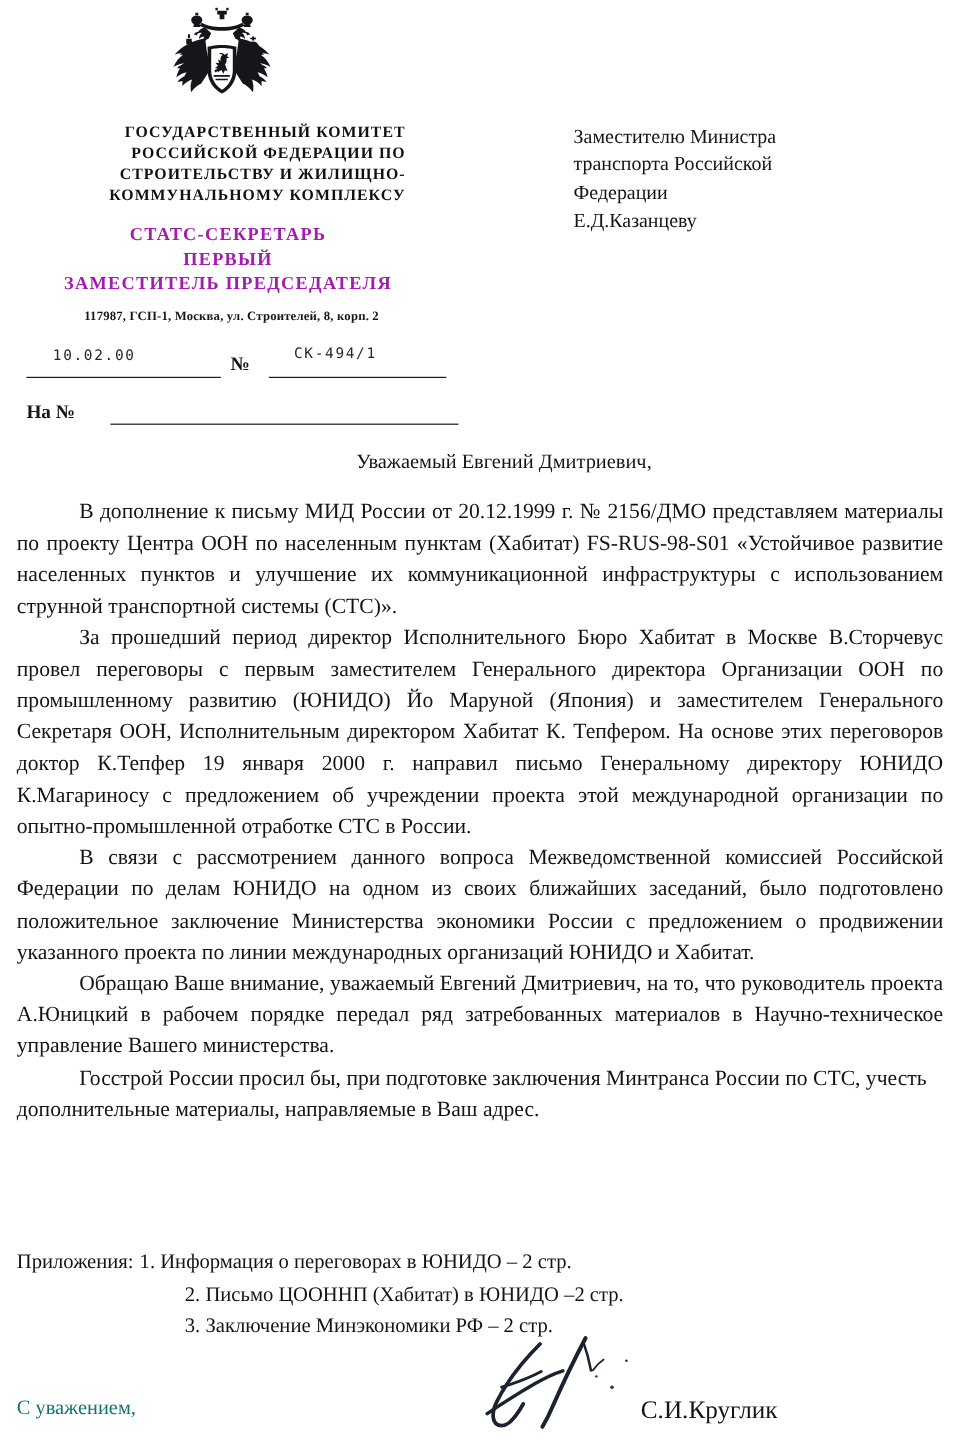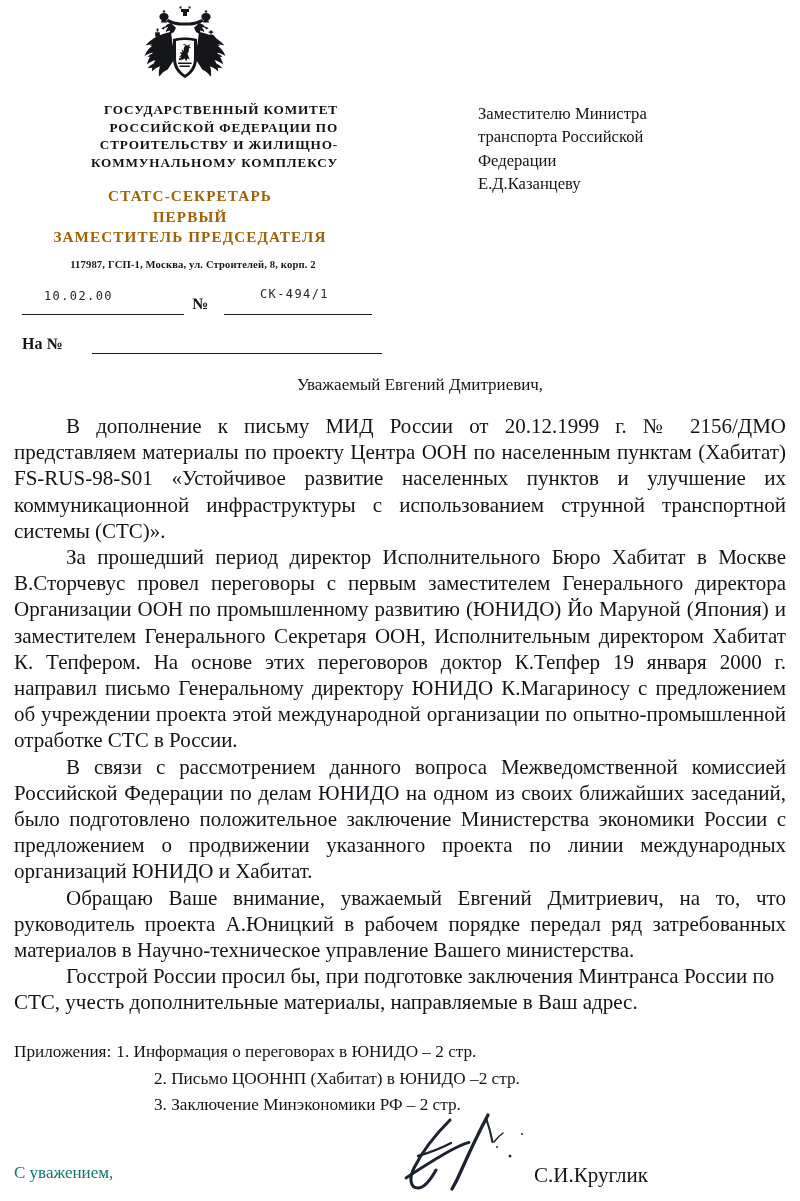--- a/index.html
+++ b/index.html
@@ -57,21 +57,21 @@
     top: 186px;
     width: 320px;
     text-align: center;
   }
   .title-block .title-line {
     font-weight: 700;
     font-size: 15.2px;
     line-height: 20.5px;
     letter-spacing: 1.1px;
     white-space: nowrap;
-    color: #a16207;
+    color: #a21caf;
   }
 
   .postal {
     position: absolute;
     left: 38px;
     top: 259px;
     width: 310px;
     text-align: center;
     font-size: 10.6px;
     font-weight: 700;
@@ -98,21 +98,21 @@
 
   .typed {
     position: absolute;
     font-family: "DejaVu Sans Mono", "Liberation Mono", monospace;
     font-size: 12px;
     letter-spacing: 1.4px;
     color: #24262b;
     white-space: nowrap;
   }
   .typed-date { left: 22px;  top: 8px; }
-  .typed-num  { left: 238px; top: 6px; text-align: right; }
+  .typed-num  { left: 223px; top: 6px; text-align: right; }
 
   .nomark {
     position: absolute;
     left: 170px;
     top: 14px;
     font-size: 16px;
     font-weight: 700;
     color: #15161a;
   }
   .onnum-label {
@@ -153,21 +153,21 @@
 
   
   .body-text {
     position: absolute;
     left: 14px;
     top: 413px;
     width: 772px;
   }
   .body-text p {
     margin: 0;
-    font-size: 21px;
+    font-size: 18px;
     line-height: 26.2px;
     text-align: justify;
     text-indent: 52px;
     color: #131419;
     hyphens: none;
   }
   .body-text p:last-child { text-align: left; }
 
   
   .attachments {

